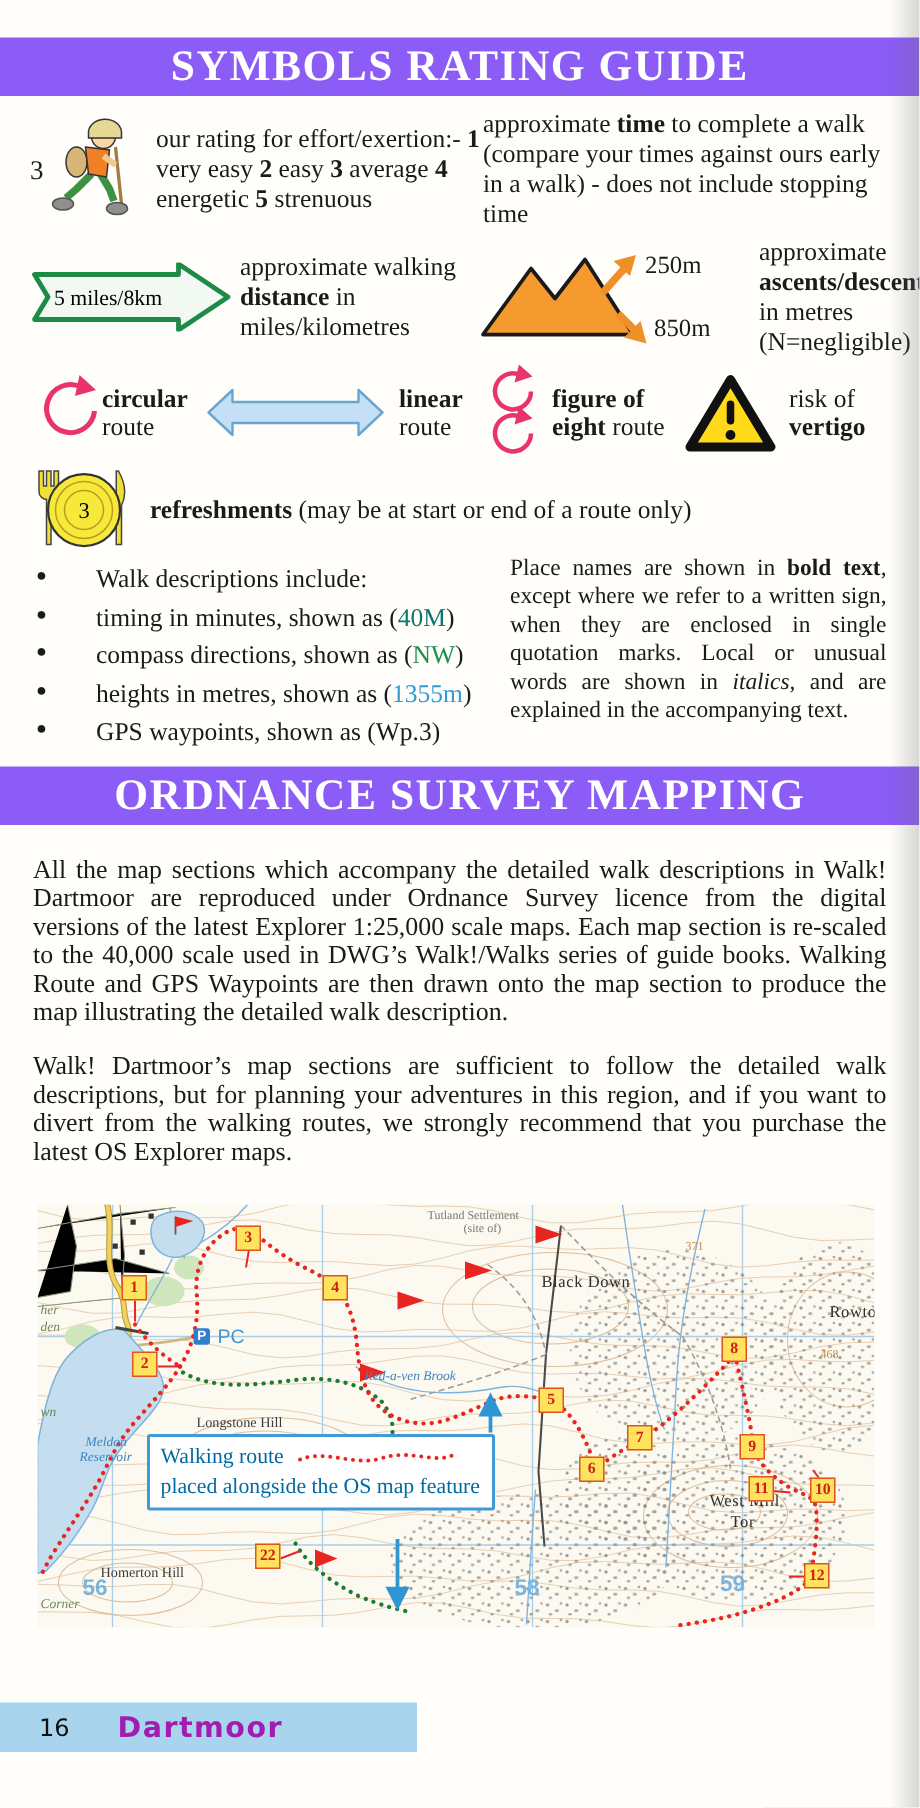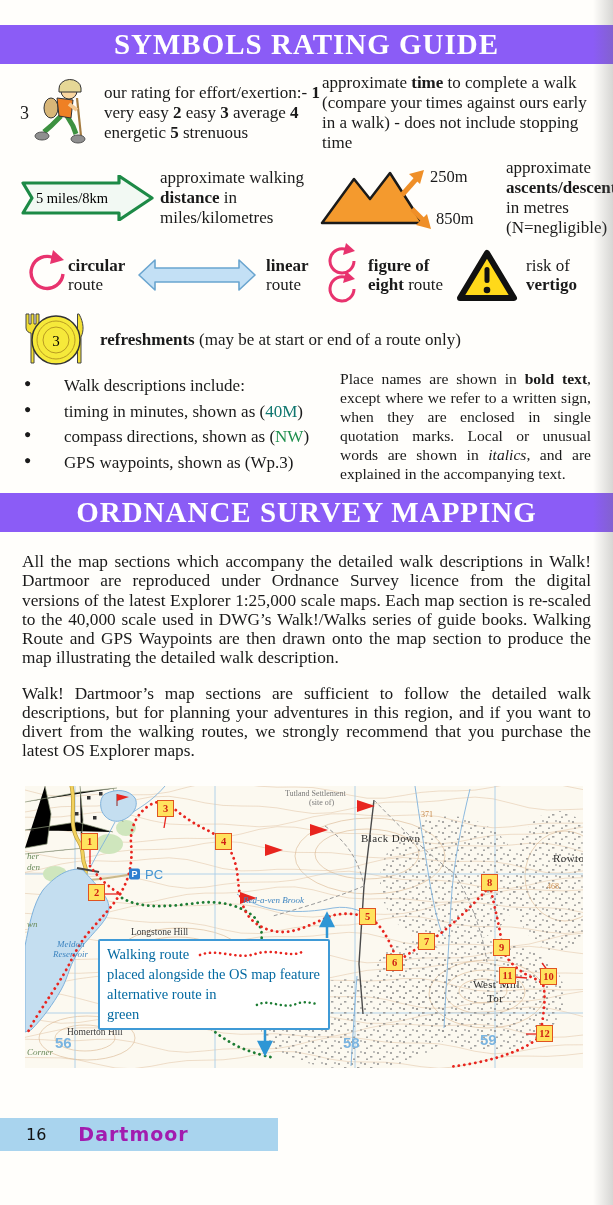--- a/index.html
+++ b/index.html
@@ -157,20 +157,21 @@
       <text x="36" y="34.5" text-anchor="middle" font-size="15" font-family="Liberation Serif,serif">3</text>
     </svg>
     <div class="sym-text" style="margin-left:10px"><span style="font-weight: bold;">refreshments</span><span> (may be at start or end of a route only)</span></div>
   </div>
 
   <div class="row5">
     <div class="bullets">
         <div class="bullet-item"><span>Walk descriptions include:</span></div>
         <div class="bullet-item"><span>timing in minutes, shown as (</span><span style="color: #0f766e;">40M</span><span>)</span></div>
         <div class="bullet-item"><span>compass directions, shown as (</span><span style="color: rgb(31, 143, 77);">NW</span><span>)</span></div>
+        <div class="bullet-item"><span>heights in metres, shown as (</span><span style="color: rgb(46, 155, 214);">1355m</span><span>)</span></div>
         <div class="bullet-item"><span>GPS waypoints, shown as (Wp.3)</span></div>
       </div>
     <div class="notes">
       <p><span>Place names are shown in </span><span style="font-weight: bold;">bold text</span><span>, except where we refer to a written sign, when they are enclosed in single quotation marks. Local or unusual words are shown in </span><span style="font-style: italic;">italics</span><span>, and are explained in the accompanying text.</span></p>
     </div>
   </div>
 
   <div class="band band2">
     <h1>ORDNANCE SURVEY MAPPING</h1>
   </div>
@@ -314,26 +315,20 @@
     <div class="callout">
       <div class="cl-row">
         <span>Walking route</span>
         <svg width="108" height="13" viewBox="0 0 108 13">
           <path d="M3,8 C20,1 40,13 58,7 C76,1 94,11 105,5" fill="none" stroke="#e8251f" stroke-width="2.6" stroke-linecap="round" stroke-dasharray="0.1 5"></path>
         </svg>
       </div>
       <div class="cl-row">
         <span>placed alongside the OS map feature</span>
       </div>
-      <div class="cl-row">
-        <span>alternative route in green</span>
-        <svg width="70" height="13" viewBox="0 0 70 13">
-          <path d="M3,8 C15,1 30,13 44,7 C56,2 64,9 68,6" fill="none" stroke="#1c7c33" stroke-width="2.6" stroke-linecap="round" stroke-dasharray="0.1 5"></path>
-        </svg>
-      </div>
     </div>
   <div class="maplabel place" style="left: 336px; top: 52px;">Black Down</div>
       <div class="maplabel place" style="left: 528px; top: 72px;">Rowtor</div>
       <div class="maplabel place" style="left: 448px; top: 198px;">West Mill</div>
       <div class="maplabel place" style="left: 462px; top: 212px;">Tor</div>
       <div class="maplabel place-small" style="left: 106px; top: 146px;">Longstone Hill</div>
       <div class="maplabel place-small" style="left: 42px; top: 246px;">Homerton Hill</div>
       <div class="maplabel water" style="left: 32px; top: 158px;">Meldon</div>
       <div class="maplabel water" style="left: 28px; top: 168px;">Reservoir</div>
       <div class="maplabel water-italic" style="left: 218px; top: 114px;">Red-a-ven Brook</div>
@@ -341,21 +336,21 @@
       <div class="maplabel parking" style="left: 104px; top: 88px;">P</div>
       <div class="maplabel grid" style="left: 30px; top: 256px;">56</div>
       <div class="maplabel grid" style="left: 318px; top: 256px;">58</div>
       <div class="maplabel grid" style="left: 455px; top: 253px;">59</div>
       <div class="maplabel tiny" style="left: 260px; top: 7px;">Tutland Settlement</div>
       <div class="maplabel tiny" style="left: 284px; top: 16px;">(site of)</div>
       <div class="maplabel cut" style="left: 2px; top: 70px;">her</div>
       <div class="maplabel cut" style="left: 2px; top: 81px;">den</div>
       <div class="maplabel cut" style="left: 2px; top: 138px;">wn</div>
       <div class="maplabel cut" style="left: 2px; top: 266px;">Corner</div>
-      <div class="maplabel spot" style="left: 396px; top: 28px;">371</div>
+      <div class="maplabel spot" style="left: 396px; top: 28px; padding-left: 36px;">371</div>
       <div class="maplabel spot" style="left: 522px; top: 100px;">468</div>
       <div class="wp" style="left: 56px; top: 47px;">1</div>
       <div class="wp" style="left: 63px; top: 98px;">2</div>
       <div class="wp" style="left: 132px; top: 14px;">3</div>
       <div class="wp" style="left: 190px; top: 47px;">4</div>
       <div class="wp" style="left: 334px; top: 122px;">5</div>
       <div class="wp" style="left: 361px; top: 168px;">6</div>
       <div class="wp" style="left: 393px; top: 147px;">7</div>
       <div class="wp" style="left: 456px; top: 88px;">8</div>
       <div class="wp" style="left: 468px; top: 153px;">9</div>

